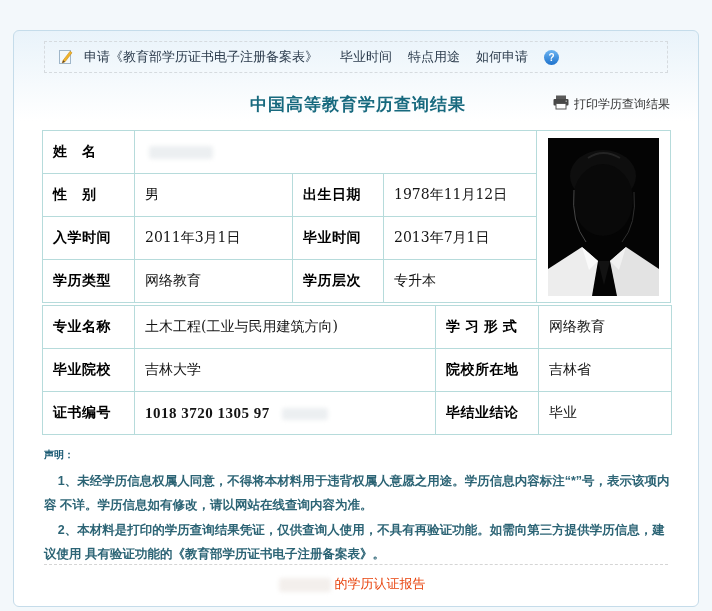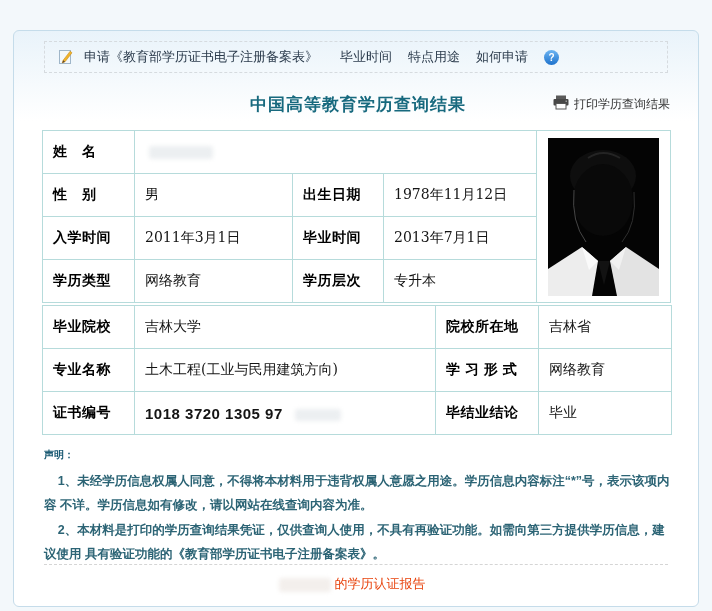--- a/index.html
+++ b/index.html
@@ -67,21 +67,21 @@
   td.lbl {
     font-weight:bold; font-size:14px; color:#000;
     letter-spacing:0.5px;
   }
   td.val {
     font-family:"DejaVu Serif","Liberation Serif",serif;
     font-size:14px; color:#141414;
     position:relative;
   }
   td.val-cert span.certno {
-    font-family:Liberation Sans, sans-serif;
+    font-family:Liberation Serif, serif;
     font-weight:bold; font-size:15px; letter-spacing:0.5px;
   }
   td.photo-cell { padding:0; text-align:center; vertical-align:middle; }
   td.photo-cell svg { display:block; margin:0 auto; }
   .smudge {
     display:inline-block;
     background:#eceff1;
     filter:blur(2px);
     border-radius:3px;
     vertical-align:middle;
@@ -195,30 +195,30 @@
 
   <table class="tbl tbl-bottom">
     <colgroup>
       <col style="width:92px">
         <col style="width:301px">
         <col style="width:103px">
         <col style="width:133px">
     </colgroup>
     <tbody>
         <tr>
+      <td class="lbl">专业名称</td>
+      <td class="val">土木工程(工业与民用建筑方向)</td>
+      <td class="lbl">学 习 形 式</td>
+      <td class="val">网络教育</td>
+    </tr>
+    <tr>
       <td class="lbl">毕业院校</td>
       <td class="val">吉林大学</td>
       <td class="lbl">院校所在地</td>
       <td class="val">吉林省</td>
-    </tr>
-    <tr>
-      <td class="lbl">专业名称</td>
-      <td class="val">土木工程(工业与民用建筑方向)</td>
-      <td class="lbl">学 习 形 式</td>
-      <td class="val">网络教育</td>
     </tr>
     <tr>
       <td class="lbl">证书编号</td>
       <td class="val val-cert">
         <span class="certno">1018 3720 1305 97</span>
         <span class="smudge smudge-cert"></span>
       </td>
       <td class="lbl">毕结业结论</td>
       <td class="val">毕业</td>
     </tr>

